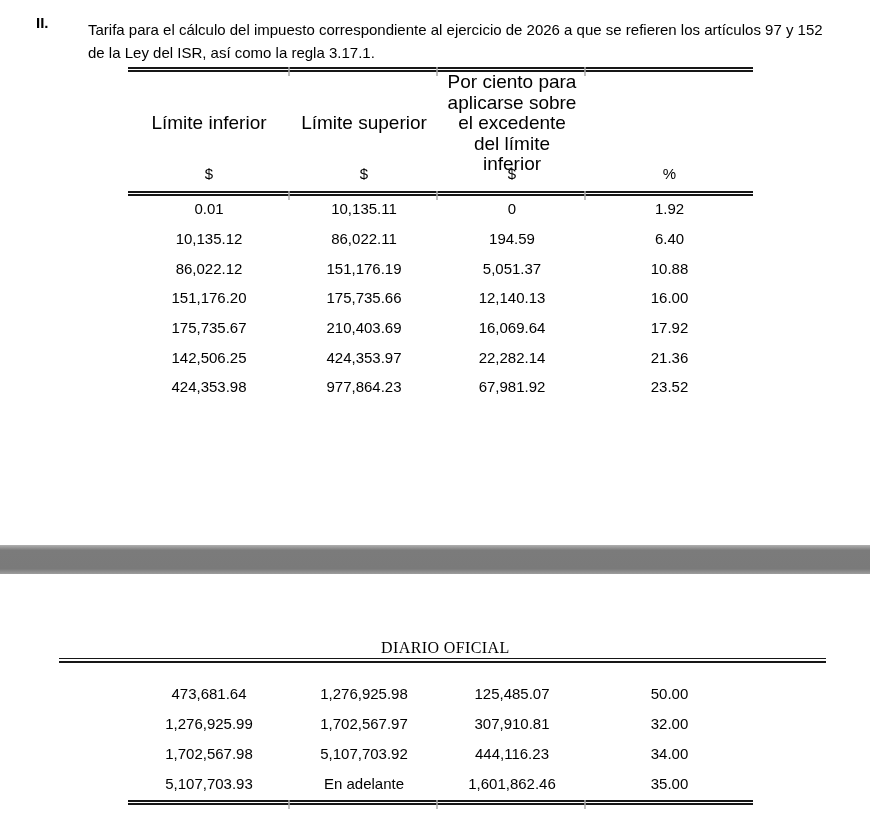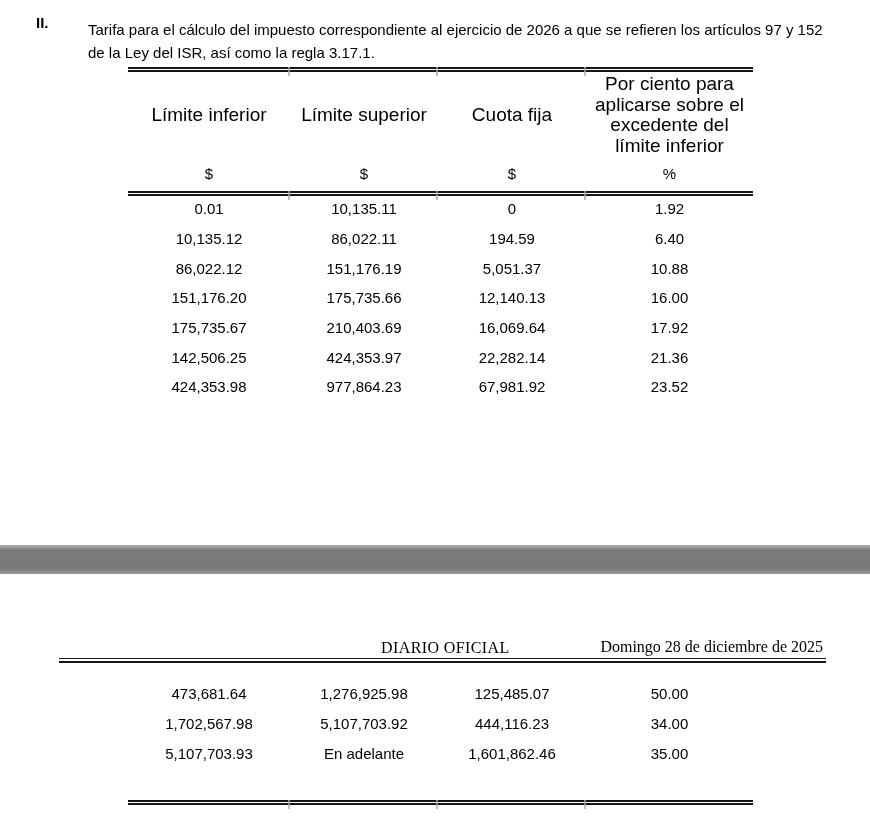--- a/index.html
+++ b/index.html
@@ -60,21 +60,20 @@
 
   <div class="dline" style="left:128px; top:67px; width:625px;">
     <span class="joint" style="left:160px;"></span>
     <span class="joint" style="left:308px;"></span>
     <span class="joint" style="left:456px;"></span>
   </div>
 
   <div class="abs tgrid thead-row">
     <div class="th-cell">Límite inferior</div>
     <div class="th-cell">Límite superior</div>
-    <div class="th-cell">Cuota fija</div>
     <div class="th-cell" style="padding:0 6px;">Por ciento para aplicarse sobre el excedente del límite inferior</div>
   </div>
 
   <div class="abs tgrid units-row">
     <div class="unit-cell">$</div>
     <div class="unit-cell">$</div>
     <div class="unit-cell">$</div>
     <div class="unit-cell">%</div>
   </div>
 
@@ -125,29 +124,34 @@
         <div class="tcell">424,353.98</div>
         <div class="tcell">977,864.23</div>
         <div class="tcell">67,981.92</div>
         <div class="tcell">23.52</div>
       </div>
     </div>
 
   <div class="abs band"></div>
 
   <div class="abs journal-title">DIARIO OFICIAL</div>
-  <div class="abs journal-date">Domingo 28 de diciembre de 2025</div>
   <div class="dline thin" style="left:59px; top:658px; width:767px;"></div>
 
   <div class="abs rows2">
       <div class="trow">
         <div class="tcell">473,681.64</div>
         <div class="tcell">1,276,925.98</div>
         <div class="tcell">125,485.07</div>
         <div class="tcell">50.00</div>
+      </div>
+      <div class="trow">
+        <div class="tcell">1,276,925.99</div>
+        <div class="tcell">1,702,567.97</div>
+        <div class="tcell">307,910.81</div>
+        <div class="tcell">32.00</div>
       </div>
       <div class="trow">
         <div class="tcell">1,702,567.98</div>
         <div class="tcell">5,107,703.92</div>
         <div class="tcell">444,116.23</div>
         <div class="tcell">34.00</div>
       </div>
       <div class="trow">
         <div class="tcell">5,107,703.93</div>
         <div class="tcell">En adelante</div>

